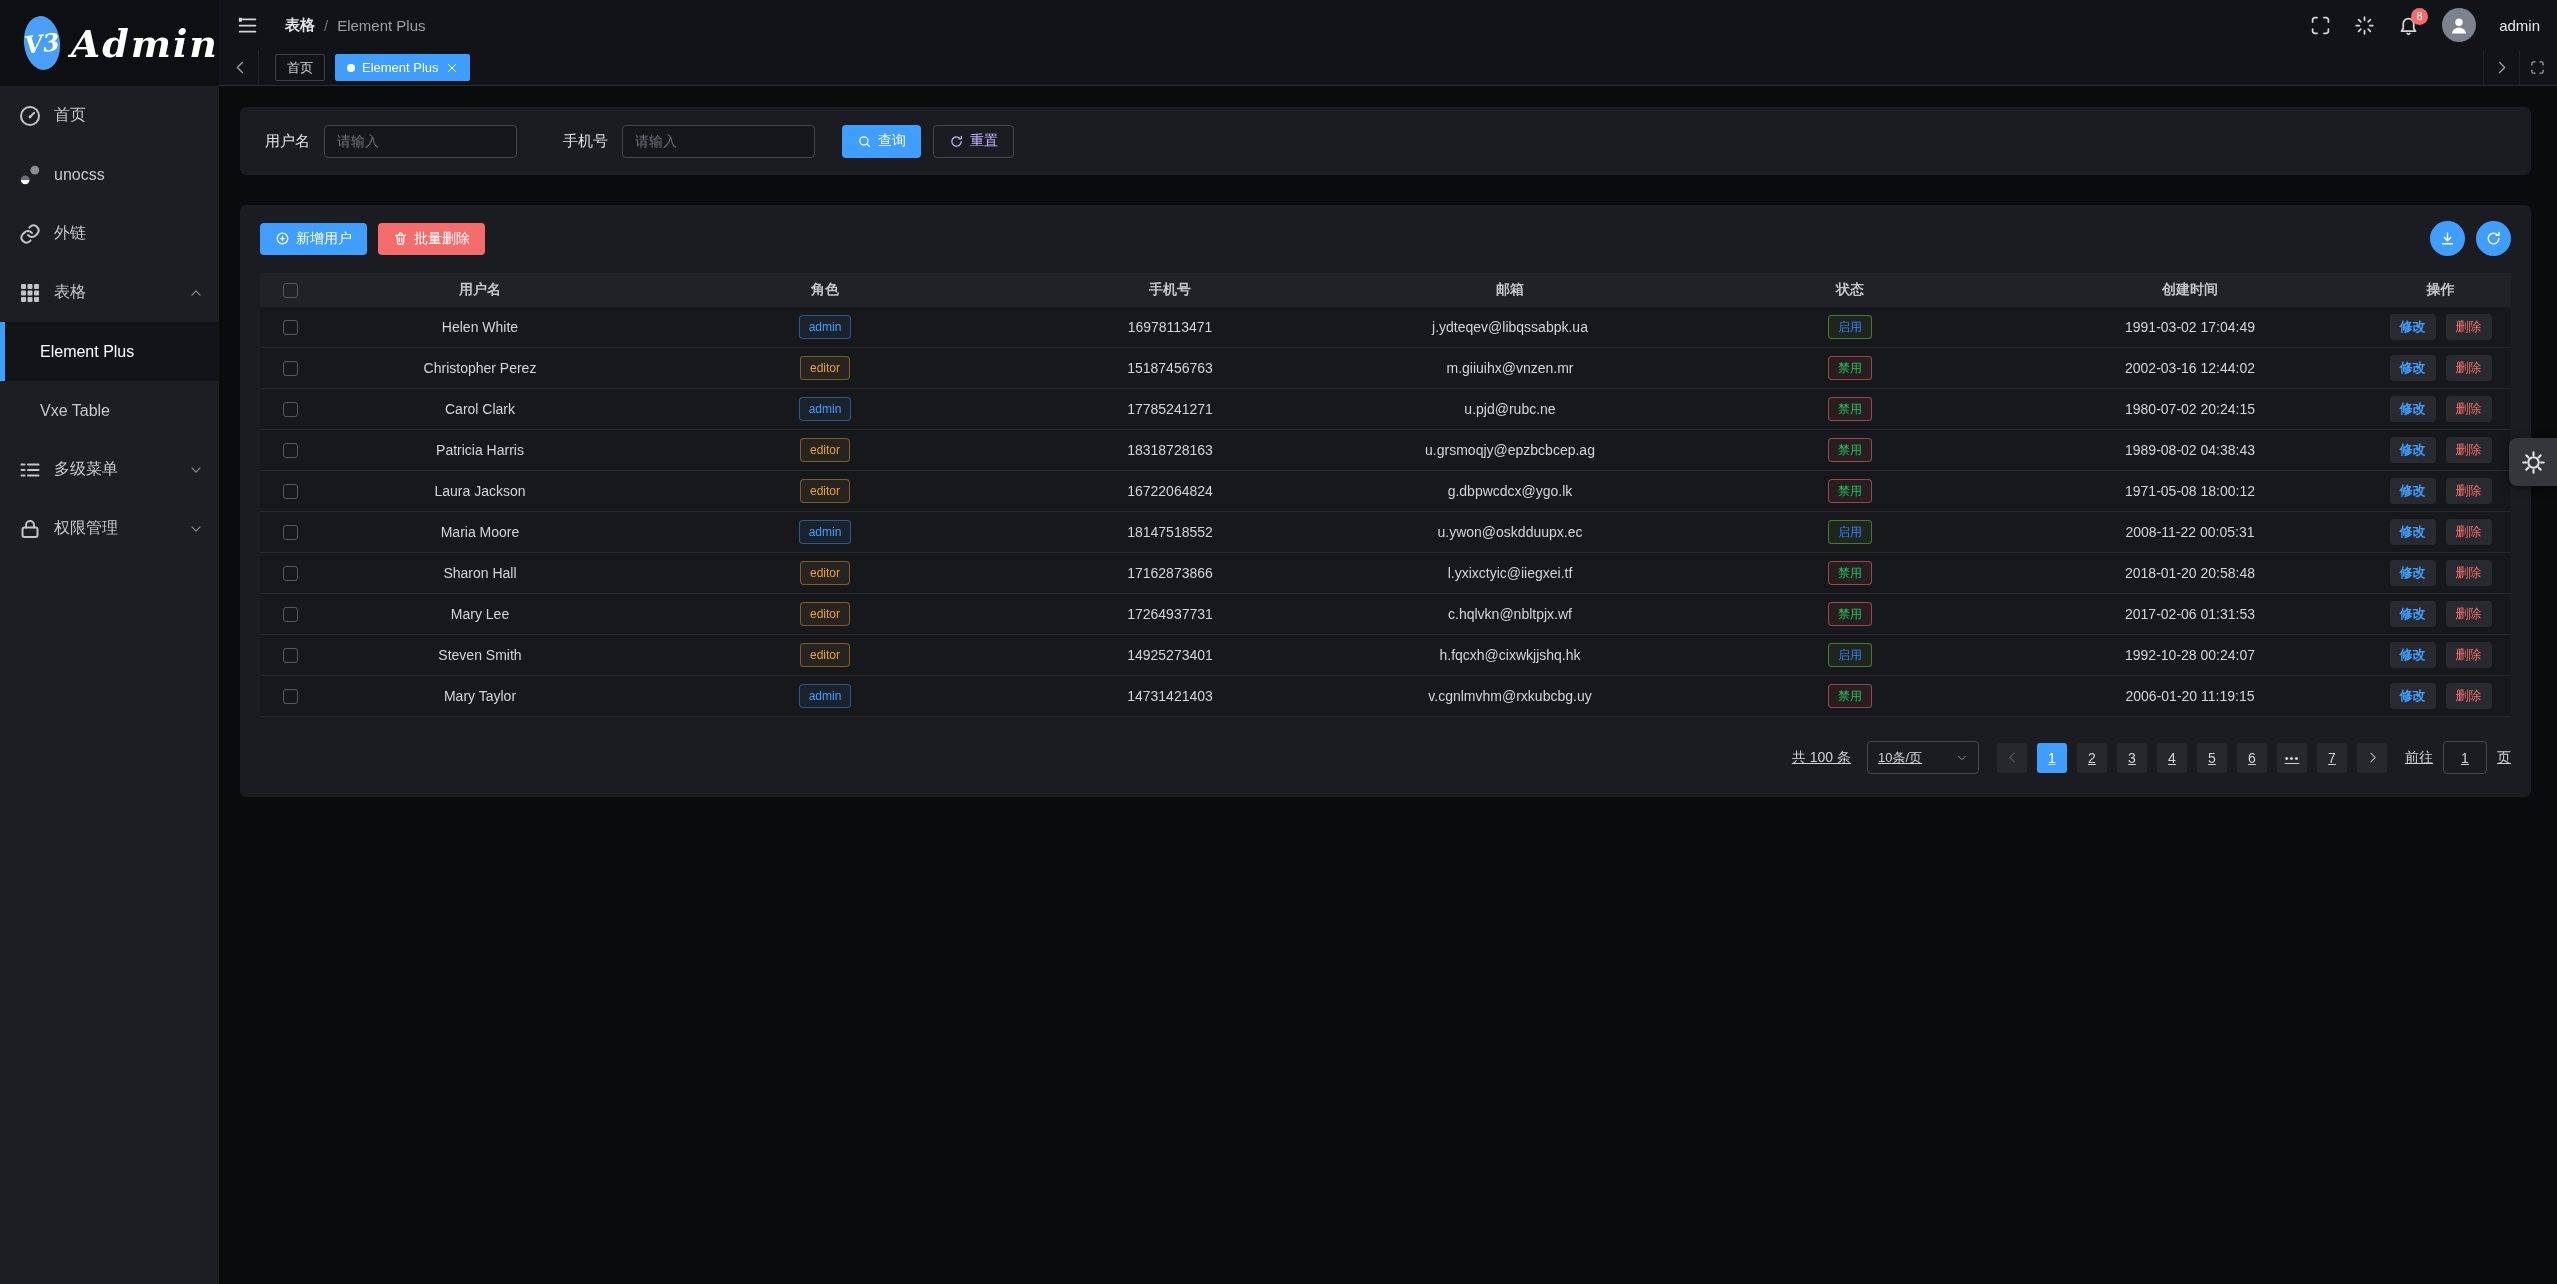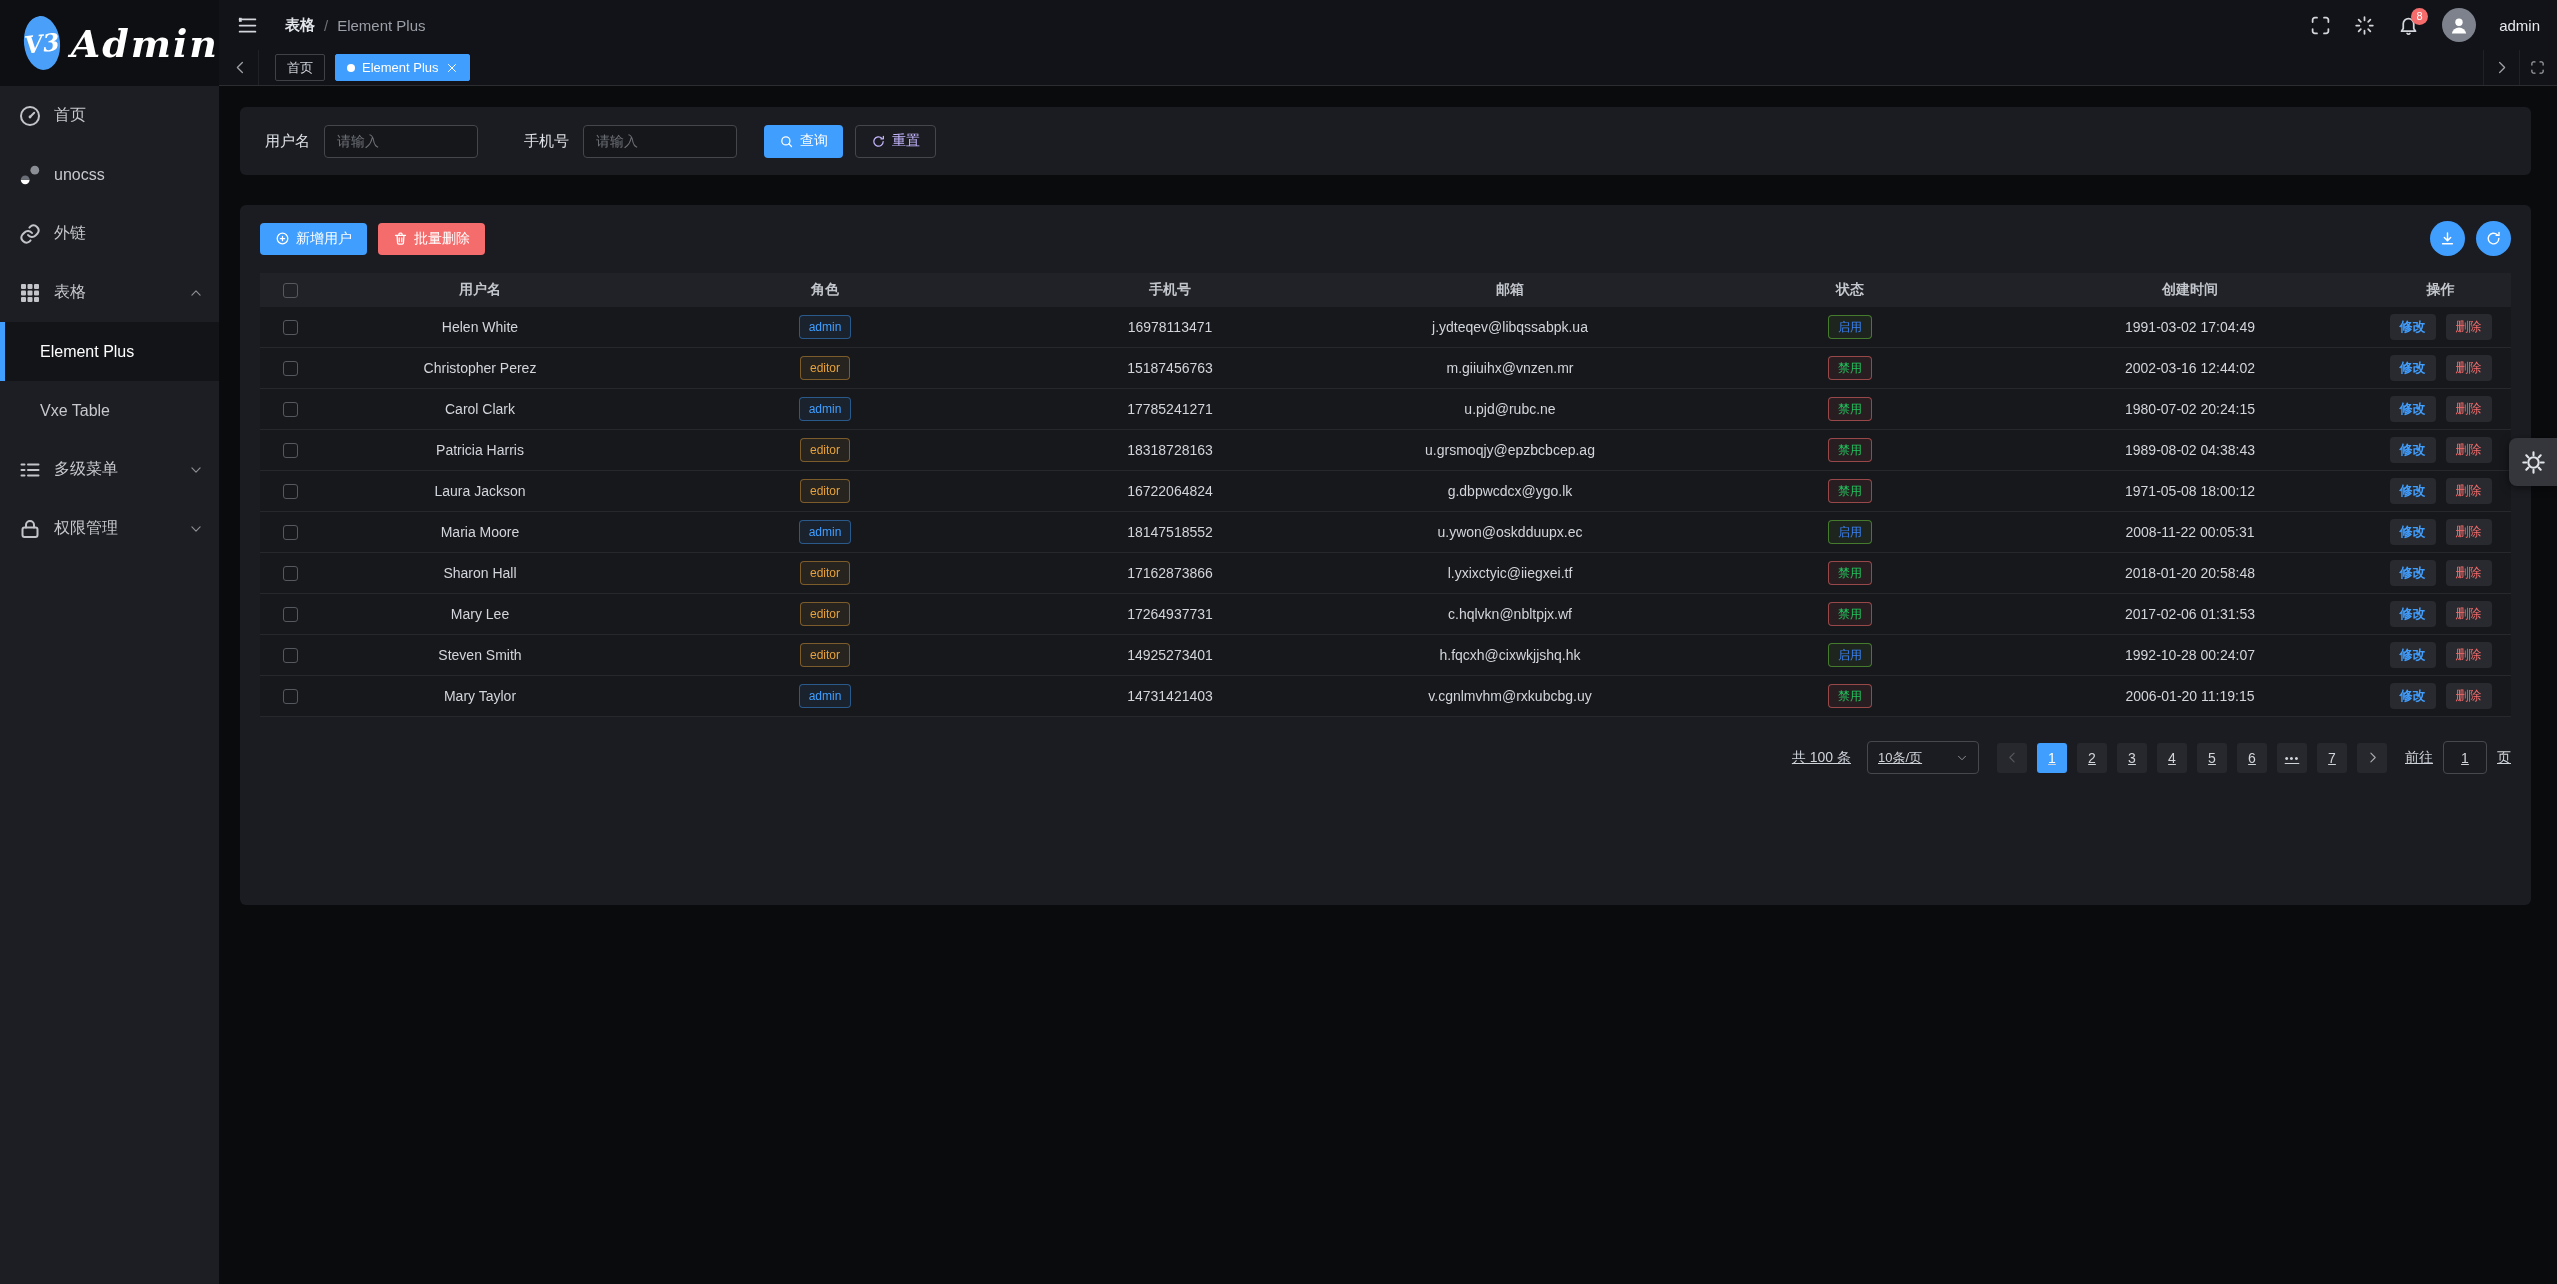--- a/index.html
+++ b/index.html
@@ -58,34 +58,34 @@
   .tab.active { background: #409eff; border-color: #409eff; color: #fff; }
   .tab .tab-dot { width: 8px; height: 8px; border-radius: 50%; background: #fff; }
   .tab .tab-close { width: 12px; height: 12px; display: inline-flex; }
   .tabbar-right { display: flex; align-items: center; margin-left: auto; }
 
   
   .main { flex: 1; background: #0a0b0d; overflow: hidden; position: relative; }
   .card { background: #1b1c21; border-radius: 6px; }
   .search-card { margin: 21px 26px 0 21px; height: 68px; display: flex; align-items: center; padding: 0 25px; }
   .form-label { font-size: 15px; color: #dfe2e8; margin-right: 14px; }
-  .text-input { width: 154px; height: 33px; background: #16171b; border: 1px solid #44464b; border-radius: 4px;
+  .text-input { width: 193px; height: 33px; background: #16171b; border: 1px solid #44464b; border-radius: 4px;
     color: #84cc16; font-size: 14px; padding: 0 12px; outline: none; font-family: inherit; }
   .text-input::placeholder { color: #6d7177; }
   .ml45 { margin-left: 46px; }
   .btn { height: 33px; border-radius: 4px; border: none; cursor: pointer; font-size: 14px; font-family: inherit;
     display: inline-flex; align-items: center; justify-content: center; gap: 6px; padding: 0 15px; }
   .btn .bicon { width: 15px; height: 15px; display: inline-flex; }
   .btn-primary { background: #409eff; color: #fff; }
   .btn-danger { background: #f56c6c; color: #fff; }
   .btn-plain { background: transparent; border: 1px solid #44464b; color: #c4b5fd; }
   .query-btn { margin-left: 27px; }
   .reset-btn { margin-left: 12px; }
 
-  .table-card { margin: 30px 26px 0 21px; height: 700px; padding: 16px 20px 24px; display: flex; flex-direction: column; }
+  .table-card { margin: 30px 26px 0 21px; height: 592px; padding: 16px 20px 24px; display: flex; flex-direction: column; }
   .toolbar { display: flex; align-items: center; }
   .toolbar .btn { height: 32px; }
   .toolbar-right { margin-left: auto; display: flex; gap: 11px; }
   .circle-btn { width: 35px; height: 35px; border-radius: 50%; background: #409eff; border: none; color: #fff;
     display: flex; align-items: center; justify-content: center; cursor: pointer; }
   .circle-btn svg { width: 17px; height: 17px; }
   .batch-btn { margin-left: 11px; }
 
   .dtable { margin-top: 17px; }
   .trow { display: grid; grid-template-columns: 60px 320px 370px 320px 360px 320px 360px 1fr; align-items: center; }

